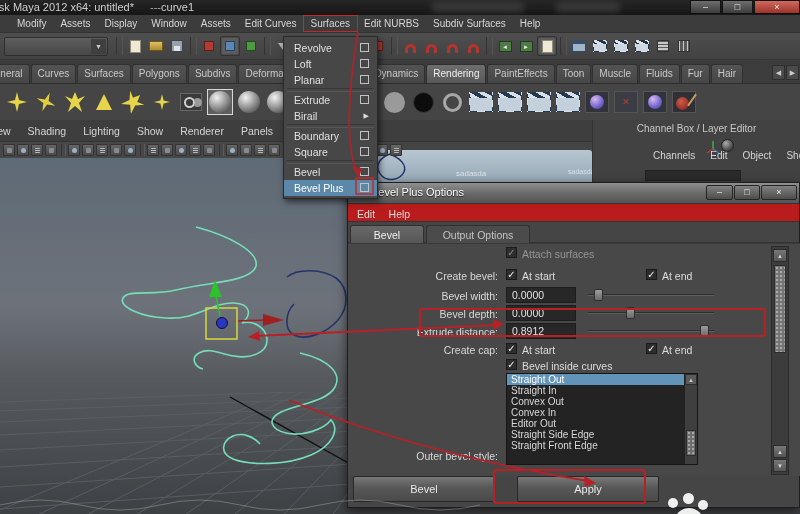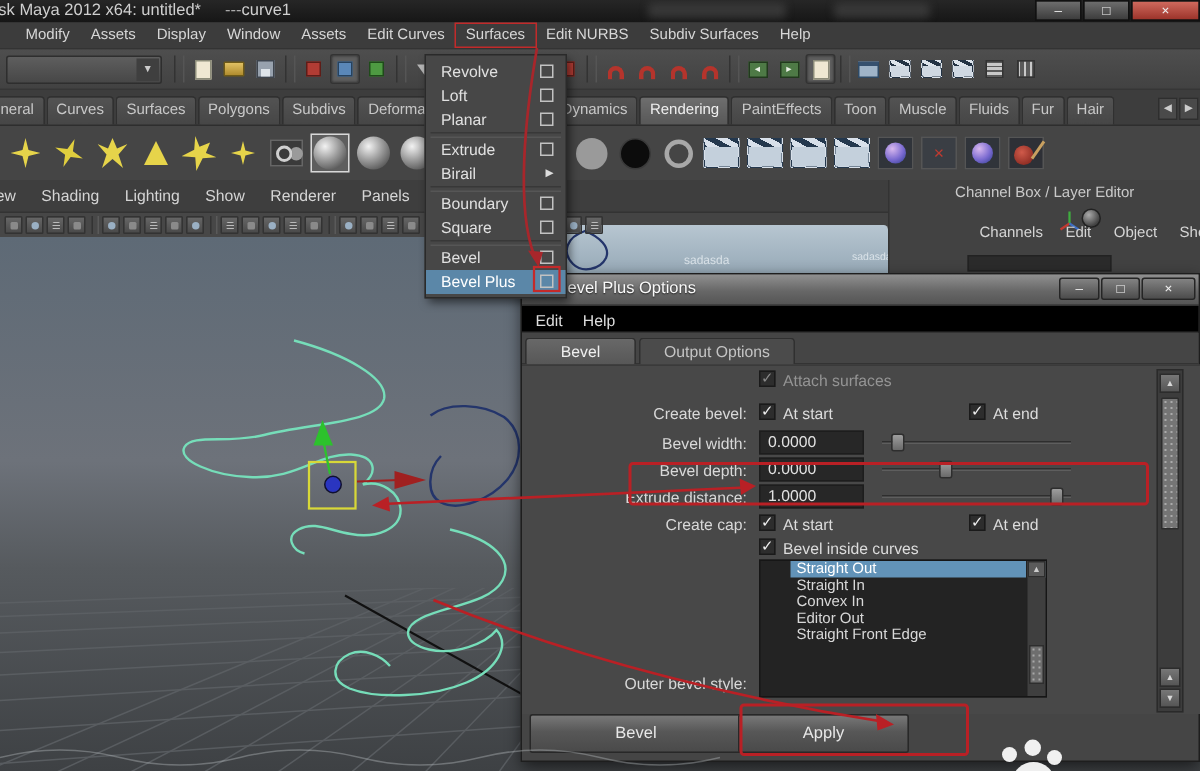--- a/index.html
+++ b/index.html
@@ -113,38 +113,38 @@
   .smi .sub { position:absolute; right:8px; top:0; font-size:7px; color:#ddd; }
   .smi.hl { background:#5b87a8; color:#fff; }
   .msep { height:4px; margin:0 3px; border-top:1px solid #383838; border-bottom:1px solid #565656; }
 
   
   #dialog { position:absolute; left:347px; top:182px; width:453px; height:326px; background:#454545; border:1px solid #1e1e1e; box-shadow:0 3px 10px rgba(0,0,0,.6); z-index:40; }
   #dlg-title { position:absolute; left:0; top:0; width:100%; height:21px; background:linear-gradient(#909090,#676767 55%,#555); border-bottom:1px solid #333; }
   #dlg-title .ico { position:absolute; left:4px; top:3px; width:13px; height:13px; border-radius:2px; background:linear-gradient(135deg,#8ab8e4,#2a5a9a); border:1px solid #1a3a6a; }
   #dlg-title .txt { position:absolute; left:23px; top:3px; font-size:11px; color:#fafafa; text-shadow:0 1px 1px #222; }
   .dwb { position:absolute; top:2px; height:15px; background:linear-gradient(#828282,#4c4c4c); border:1px solid #252525; border-radius:2px; color:#f0f0f0; font-size:9px; line-height:13px; text-align:center; }
-  #dlg-menu { position:absolute; left:0; top:21px; width:100%; height:18px; background:#000000; border-bottom:1px solid #333; }
+  #dlg-menu { position:absolute; left:0; top:21px; width:100%; height:18px; background:#b91c1c; border-bottom:1px solid #333; }
   #dlg-menu span { font-size:10.5px; color:#ddd; margin-left:9px; line-height:18px; display:inline-block; }
   #dlg-tabs { position:absolute; left:0; top:39px; width:100%; height:21px; background:#454545; border-bottom:1px solid #333; }
   .dtab { position:absolute; top:3px; height:18px; font-size:10.5px; text-align:center; line-height:18px; border:1px solid #303030; border-bottom:none; border-radius:3px 3px 0 0; }
   .dtab.active { background:linear-gradient(#686868,#575757); color:#efefef; }
   .dtab.idle { background:#4b4b4b; color:#c4c4c4; }
   #dlg-content { position:absolute; left:0; top:60px; width:453px; height:233px; background:#484848; border-top:1px solid #3a3a3a; }
   .flabel { position:absolute; left:20px; width:130px; font-size:10.5px; color:#d8d8d8; text-align:right; }
   .chk { position:absolute; width:11px; height:11px; background:#2d2d2d; border:1px solid #1a1a1a; color:#efefef; font-size:10px; line-height:10px; text-align:center; }
   .chk.dis { color:#8a8a8a; }
   .chklab { position:absolute; font-size:10.5px; color:#dcdcdc; }
   .chklab.dis { color:#949494; }
   .ffield { position:absolute; left:158px; width:70px; height:16px; background:#272727; border:1px solid #1d1d1d; color:#e2e2e2; font-size:10.5px; line-height:15px; padding-left:5px; }
   .fslider { position:absolute; left:240px; width:126px; height:12px; }
   .fslider .track { position:absolute; left:0; top:5px; width:126px; height:2px; background:#2e2e2e; border-bottom:1px solid #5e5e5e; }
   .fslider .thumb { position:absolute; top:0; width:9px; height:12px; background:linear-gradient(#9e9e9e,#6a6a6a); border:1px solid #2e2e2e; border-radius:2px; }
   #stylelist { position:absolute; left:158px; top:129px; width:192px; height:92px; background:#232323; border:1px solid #161616; }
-  .lrow { height:11px; line-height:11px; font-size:10px; color:#d8d8d8; padding-left:4px; white-space:nowrap;margin-left:20px; }
+  .lrow { height:11px; line-height:11px; font-size:10px; color:#d8d8d8; padding-left:4px; white-space:nowrap; }
   .lrow.sel { background:#6293b8; color:#fff; }
   #listsb { position:absolute; right:0; top:0; width:13px; height:90px; background:#3f3f3f; border-left:1px solid #222; }
   #listsb .up { position:absolute; left:0; top:0; width:12px; height:11px; background:#5a5a5a; border:1px solid #2e2e2e; color:#ccc; font-size:6px; text-align:center; line-height:10px; }
   #listsb .th { position:absolute; left:1px; top:56px; width:10px; height:26px; background:#6e6e6e; background-image:radial-gradient(#a8a8a8 .8px, transparent 1px); background-size:4px 4px; border:1px solid #2e2e2e; }
   #dlgsb { position:absolute; left:423px; top:2px; width:18px; height:229px; background:#3c3c3c; border:1px solid #2a2a2a; }
   .sbbtn { position:absolute; left:1px; width:14px; height:13px; background:linear-gradient(#777,#555); border:1px solid #2c2c2c; color:#d8d8d8; font-size:6px; text-align:center; line-height:12px; }
   #dlgsb .th { position:absolute; left:2px; top:18px; width:12px; height:88px; background:#757575; background-image:radial-gradient(#aaa .8px, transparent 1px); background-size:4px 4px; border:1px solid #2c2c2c; border-radius:1px; }
   .dbtn { position:absolute; top:293px; height:26px; background:linear-gradient(#787878,#575757 45%,#4a4a4a); border:1px solid #282828; border-radius:2px; color:#e8e8e8; font-size:11px; text-align:center; line-height:24px; }
 
   
@@ -525,58 +525,60 @@
         </div>
 
       <div class="flabel" style="top:64px;">Bevel depth:</div>
       <div class="ffield" style="top:61px;">0.0000</div>
       <div class="fslider" style="top:63px;">
           <div class="track"></div>
           <div class="thumb" style="left:38px;"></div>
         </div>
 
       <div class="flabel" style="top:82px;">Extrude distance:</div>
-      <div class="ffield" style="top:79px;">1.0000</div>
+      <div class="ffield" style="top:79px;">0.8912</div>
       <div class="fslider" style="top:81px;">
           <div class="track"></div>
           <div class="thumb" style="left:112px;"></div>
         </div>
 
       <div class="flabel" style="top:100px;text-align:right;">Create cap:</div>
       <div class="chk" style="left:158px;top:99px;"><span>✓</span></div>
       <div class="chklab" style="left:174px;top:100px;">At start</div>
       <div class="chk" style="left:298px;top:99px;"><span>✓</span></div>
       <div class="chklab" style="left:314px;top:100px;">At end</div>
 
       <div class="chk" style="left:158px;top:115px;"><span>✓</span></div>
       <div class="chklab" style="left:174px;top:116px;">Bevel inside curves</div>
 
       <div id="stylelist">
         <div class="lrow sel">Straight Out</div>
         <div class="lrow">Straight In</div>
+        <div class="lrow">Convex Out</div>
         <div class="lrow">Convex In</div>
         <div class="lrow">Editor Out</div>
+        <div class="lrow">Straight Side Edge</div>
         <div class="lrow">Straight Front Edge</div>
         <div id="listsb">
           <div class="up">▲</div>
           <div class="th"></div>
         </div>
       </div>
       <div class="flabel" style="top:206px;">Outer bevel style:</div>
 
       <div id="dlgsb">
         <div class="sbbtn" style="top:2px;">▲</div>
         <div class="th"></div>
         <div class="sbbtn" style="top:198px;">▲</div>
         <div class="sbbtn" style="top:212px;">▼</div>
       </div>
     </div>
 
     <div class="dbtn" style="left:5px;width:142px;">Bevel</div>
-    <div class="dbtn" style="left:144px;width:114px;">Apply</div>
+    <div class="dbtn" style="left:169px;width:142px;">Apply</div>
   </div>
 
   <svg id="redsvg">
     <path d="M 0,505 q 40,-10 80,0 t 80,0 t 80,0 t 80,0 t 80,0 t 80,0" fill="none" stroke="#c8cdd2" stroke-width="1" opacity="0.35"></path>
     <path d="M 358,32 C 350,78 344,138 356,170" fill="none" stroke="#a8262b" stroke-width="1.8"></path>
     <polygon points="359,178 352,167 362,168" fill="#a8262b"></polygon>
     <rect x="356" y="178" width="17" height="16" fill="none" stroke="#c42a2a" stroke-width="1.5"></rect>
     <line x1="255" y1="336" x2="497" y2="325" stroke="#b92025" stroke-width="1.8"></line>
     <polygon points="248,337 259,331 260,341" fill="#b92025"></polygon>
     <polygon points="504,324 493,319 494,330" fill="#b92025"></polygon>

